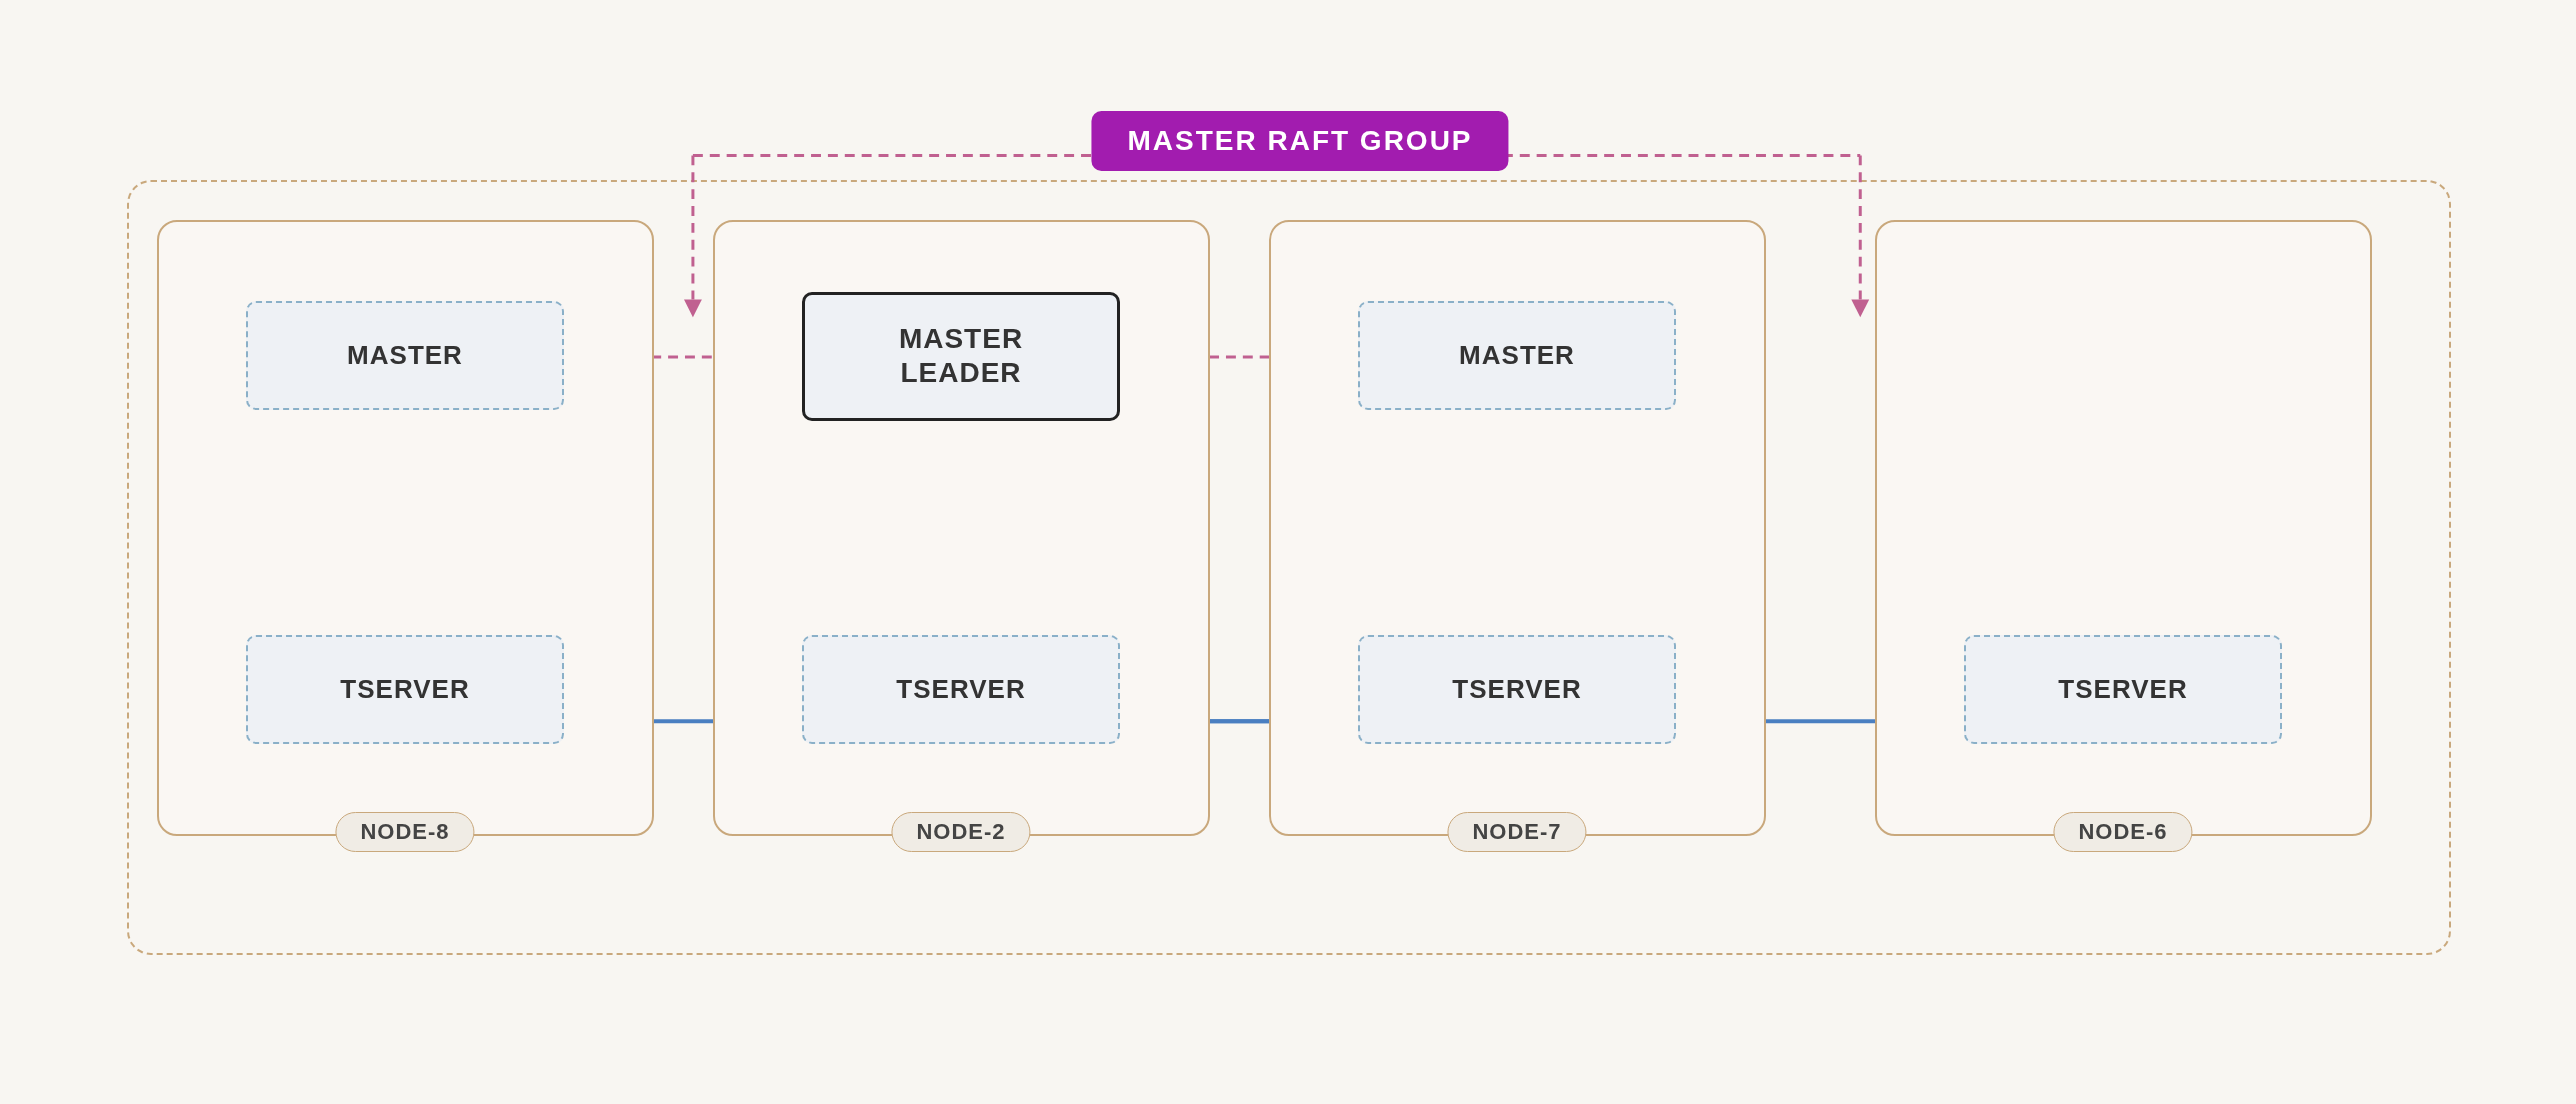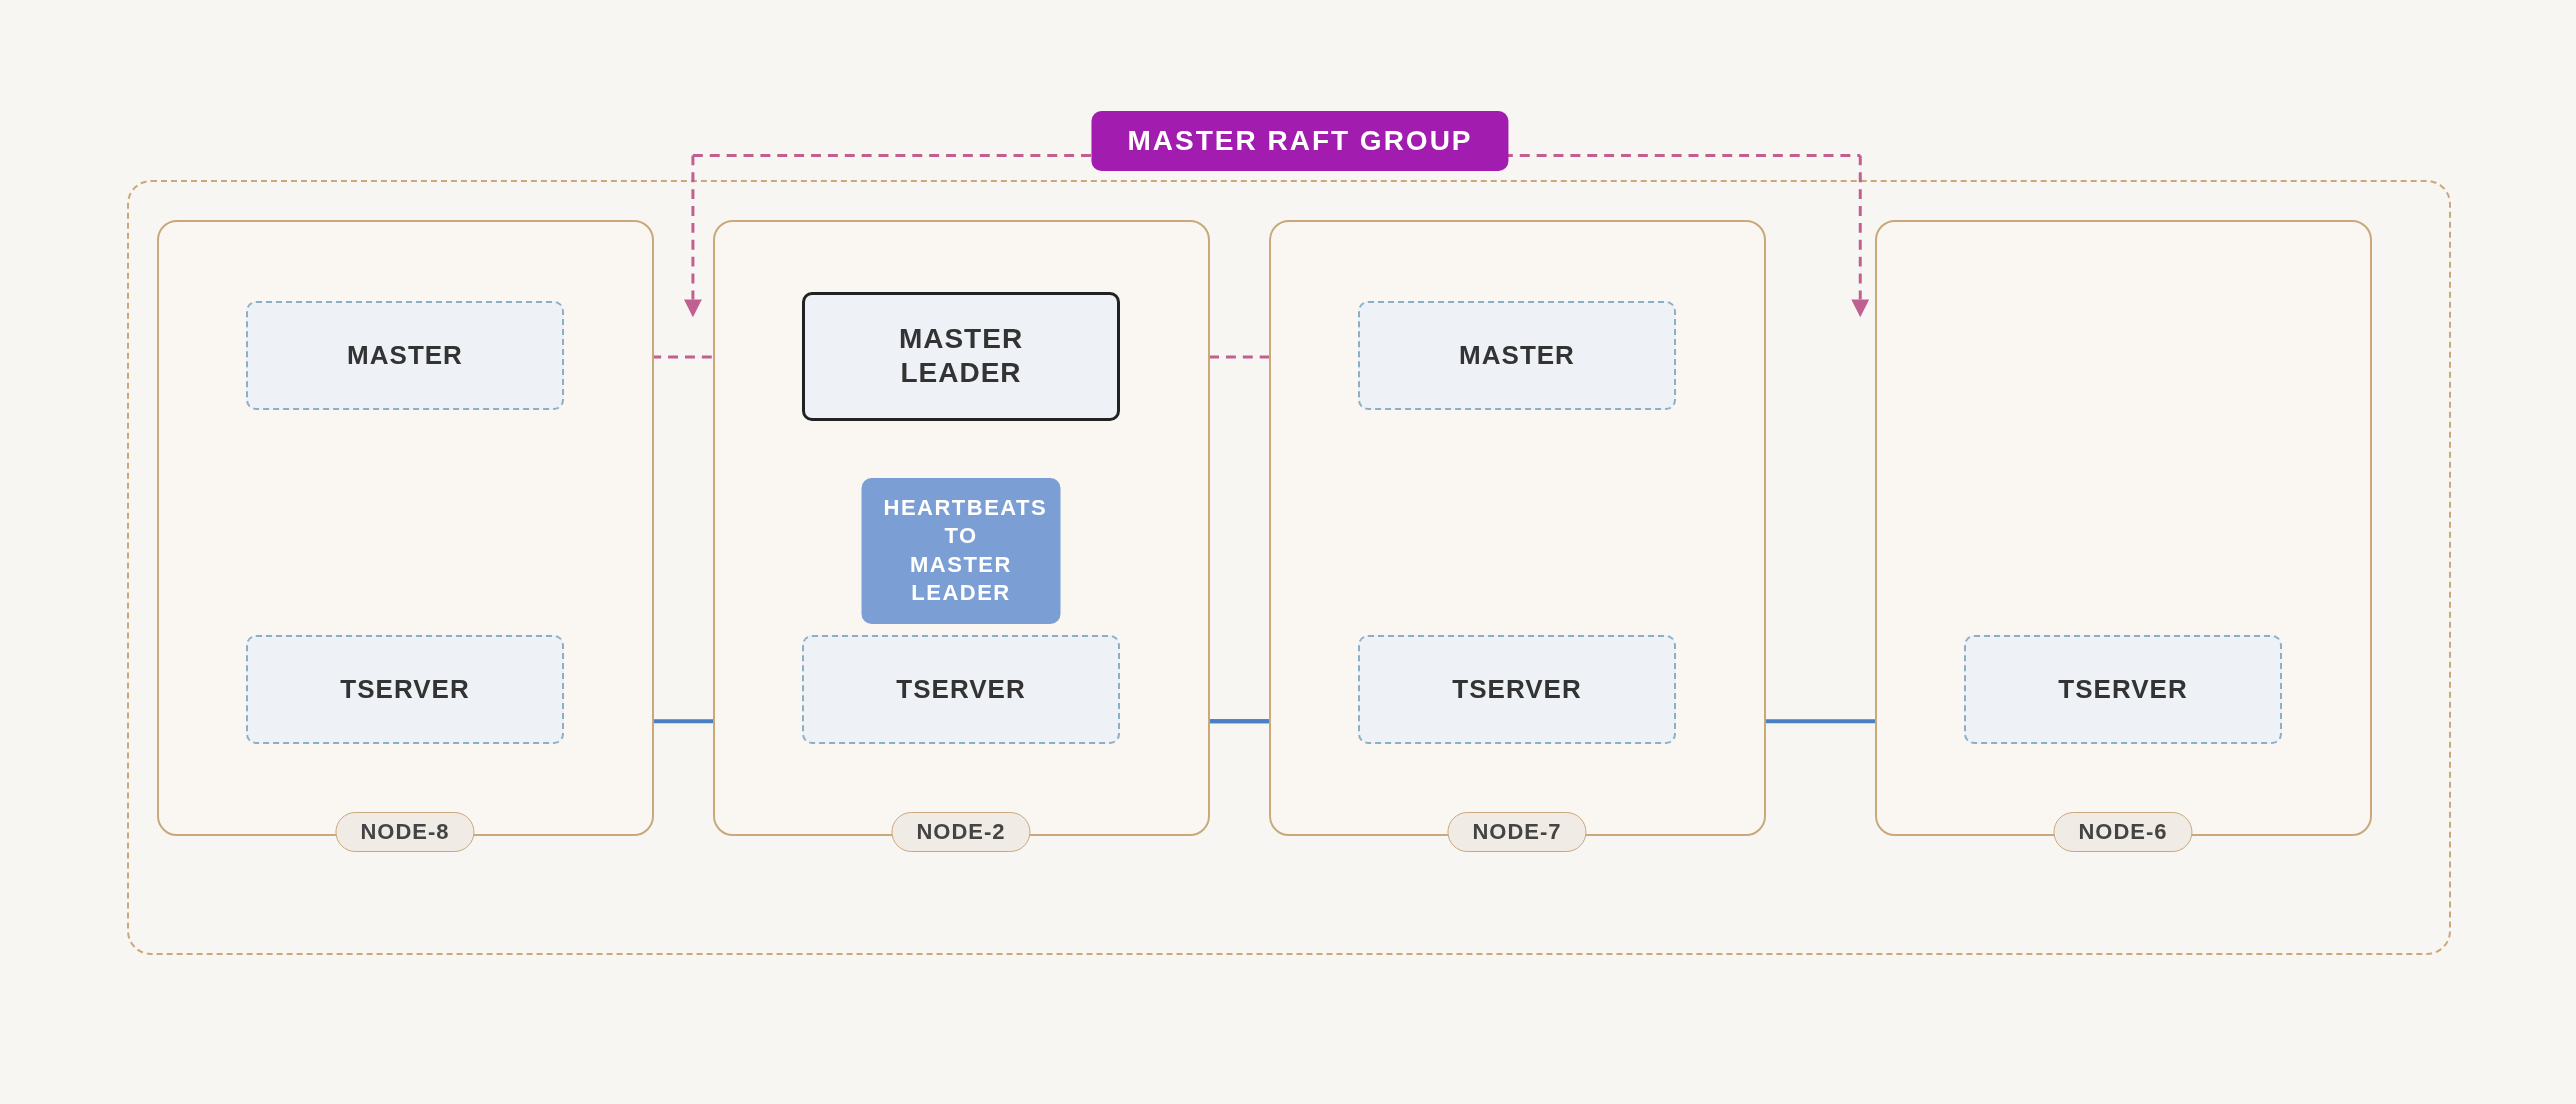--- a/index.html
+++ b/index.html
@@ -216,23 +216,20 @@
       <span>TSERVER</span>
     </div>
     <div class="node-label">NODE-8</div>
   </div>
 
   <div class="node-box node2">
     <div class="inner-box master-leader-box">
       <span>MASTER<br>LEADER</span>
     </div>
 
-    <div class="heartbeats-box" style="position:absolute; left:50%; transform:translateX(-50%); top:256px;">
-      <span>HEARTBEATS TO<br>MASTER LEADER</span>
-    </div>
 
     <div class="inner-box tserver-box">
       <span>TSERVER</span>
     </div>
     <div class="node-label">NODE-2</div>
   </div>
 
   <div class="node-box node3">
     <div class="inner-box master-box">
       <span>MASTER</span>

